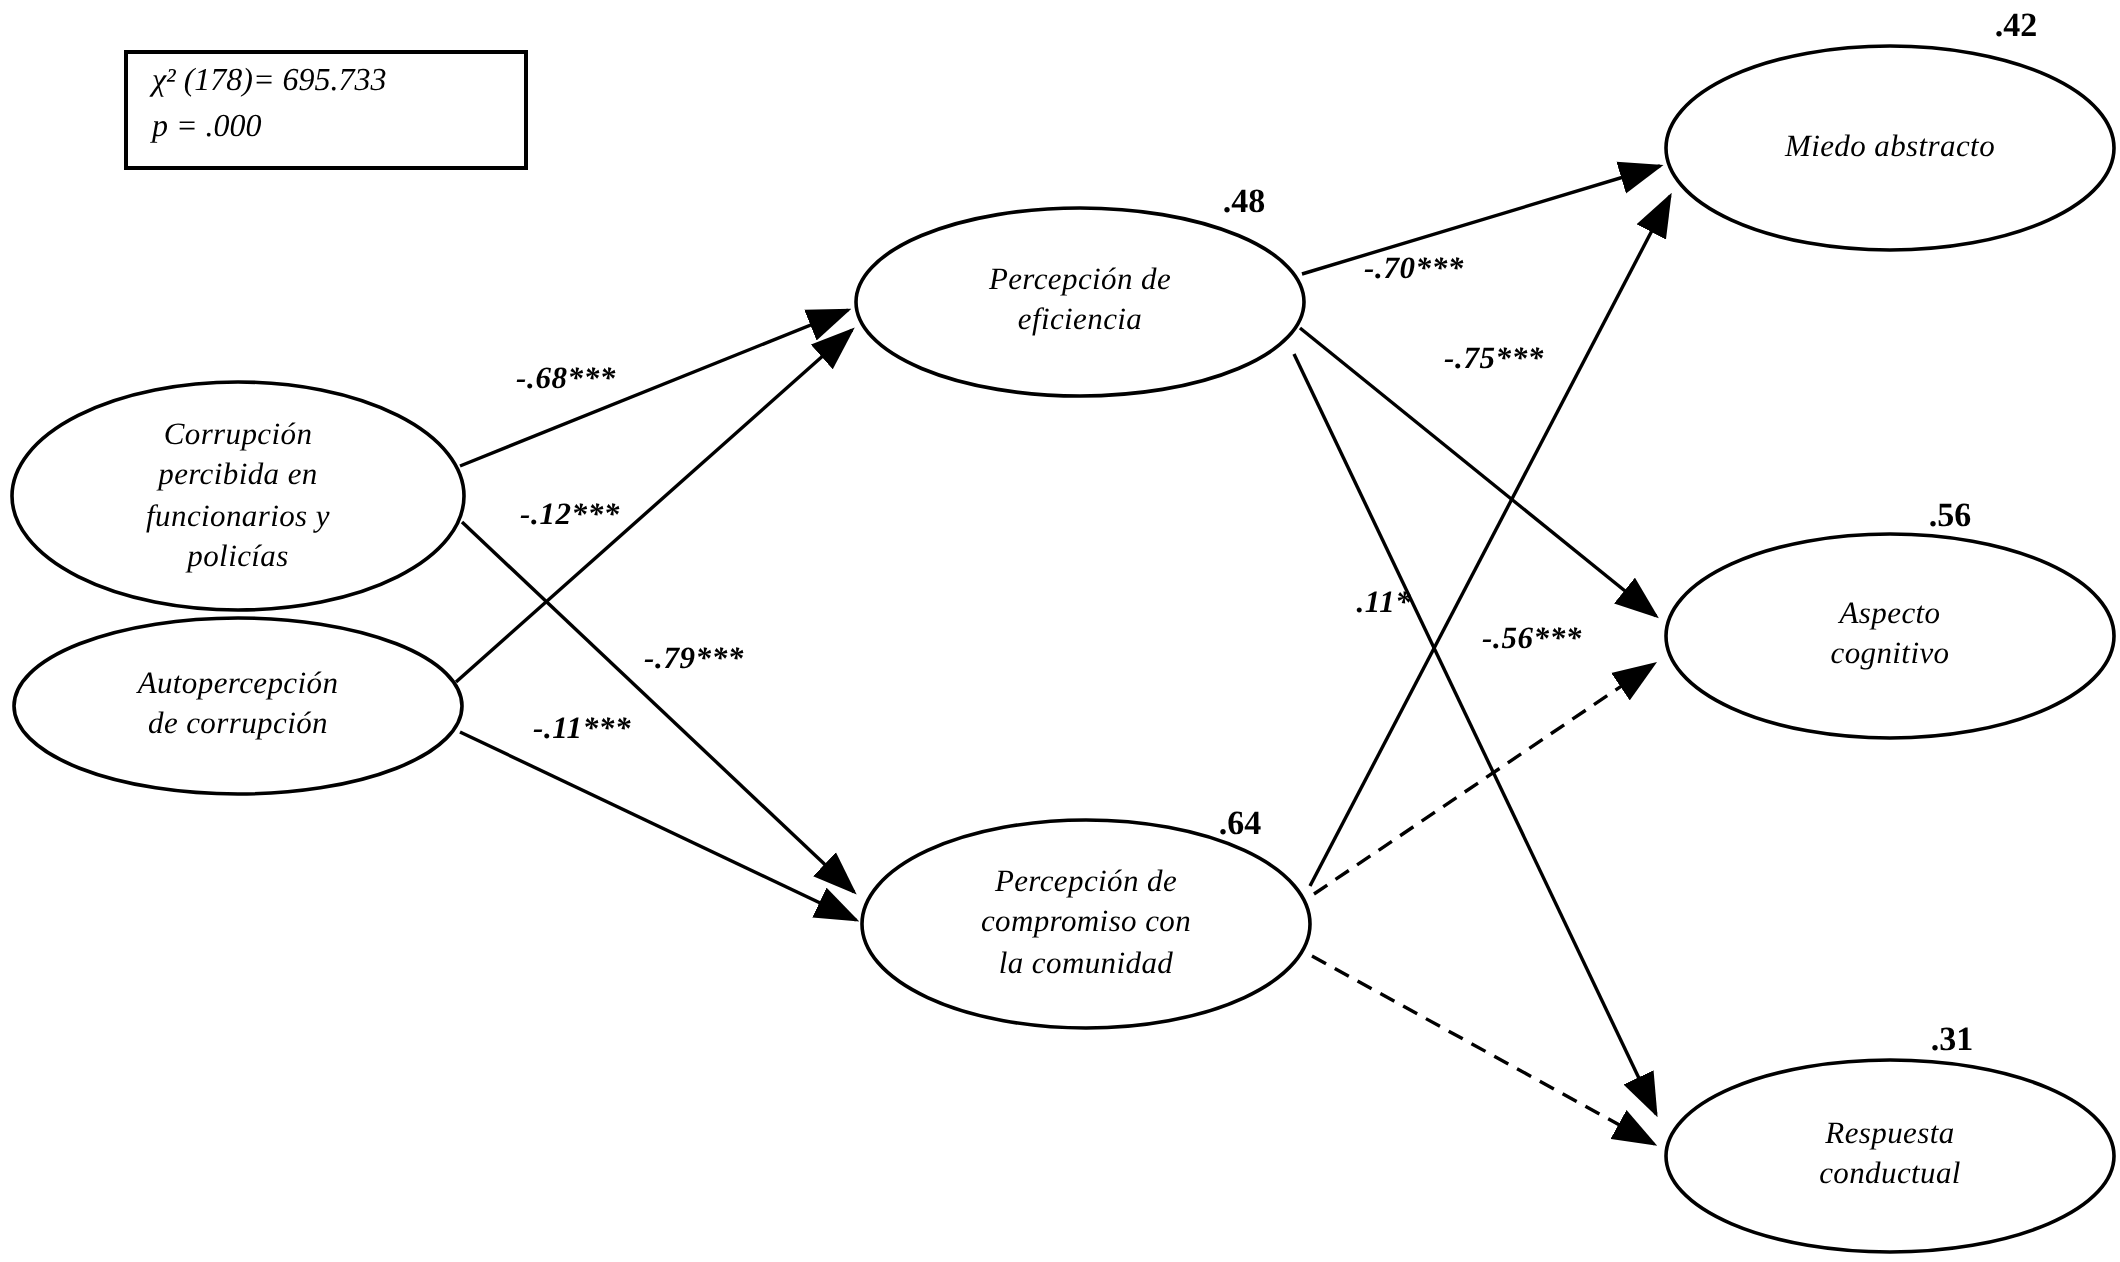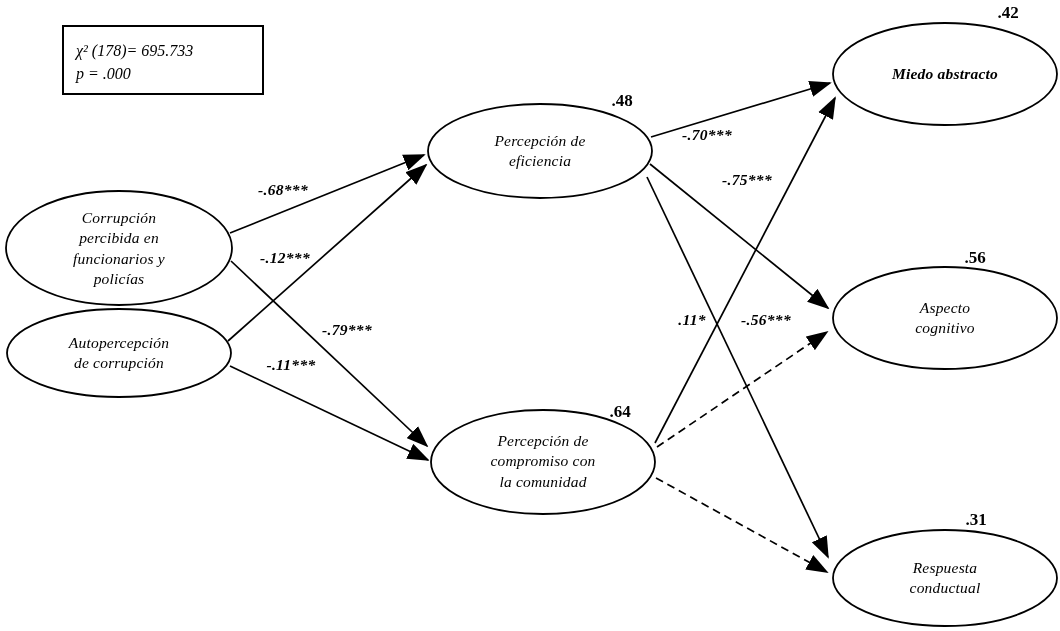--- a/index.html
+++ b/index.html
@@ -38,21 +38,21 @@
     font-weight: bold;
     font-size: 17px;
     white-space: nowrap;
   }
   .fitbox {
     position: absolute;
     left: 62px;
     top: 25px;
     width: 176px;
     border: 2px solid #000;
-    padding: 12px 10px 8px 12px;
+    padding: 2px 10px 8px 12px;
     font-style: italic;
     font-size: 16px;
     line-height: 1.45;
   }
 </style>
 </head>
 <body>
 
 <div class="canvas">
 
@@ -93,33 +93,33 @@
 de corrupción</div>
   <div class="node-label" style="left:119px; top:249px; width:190px;">Corrupción
 percibida en
 funcionarios y
 policías</div>
   <div class="node-label" style="left:540px; top:151px; width:190px;">Percepción de
 eficiencia</div>
   <div class="node-label" style="left:543px; top:462px; width:190px;">Percepción de
 compromiso con
 la comunidad</div>
-  <div class="node-label" style="left:945px; top:74px; width:200px;font-weight:bold;">Miedo abstracto</div>
+  <div class="node-label" style="left:945px; top:74px; width:200px;">Miedo abstracto</div>
   <div class="node-label" style="left:945px; top:318px; width:190px;">Aspecto
 cognitivo</div>
   <div class="node-label" style="left:945px; top:578px; width:190px;">Respuesta
 conductual</div>
 
   <div class="coef" style="left:283px; top:190px;">-.68***</div>
   <div class="coef" style="left:285px; top:258px;">-.12***</div>
   <div class="coef" style="left:347px; top:330px;">-.79***</div>
   <div class="coef" style="left:291px; top:365px;text-align:right;">-.11***</div>
   <div class="coef" style="left:707px; top:99px;margin-top:36px;">-.70***</div>
   <div class="coef" style="left:731px; top:180px;margin-left:16px;">-.75***</div>
-  <div class="coef" style="left:692px; top:320px;">.11*</div>
+  <div class="coef" style="left:692px; top:302px;">.11*</div>
   <div class="coef" style="left:766px; top:320px;">-.56***</div>
 
   <div class="r2" style="left:622px; top:101px;">.48</div>
   <div class="r2" style="left:620px; top:412px;">.64</div>
   <div class="r2" style="left:1008px; top:13px;">.42</div>
   <div class="r2" style="left:975px; top:258px;">.56</div>
   <div class="r2" style="left:976px; top:520px;">.31</div>
 
 </div>
 

